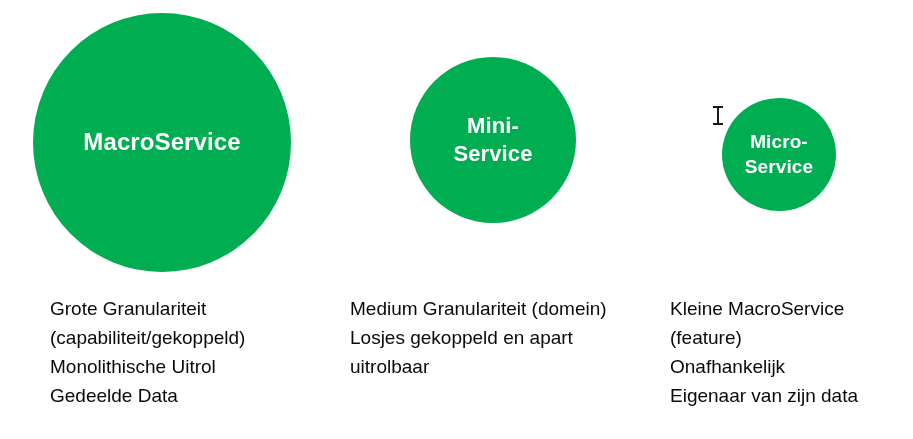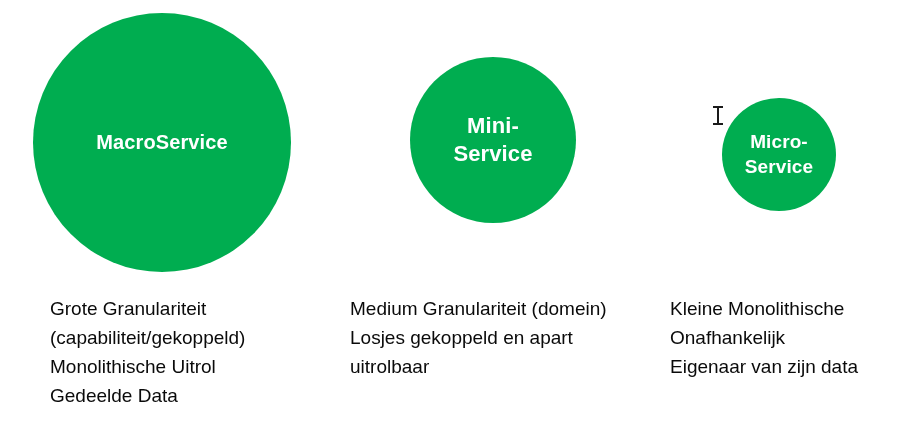--- a/index.html
+++ b/index.html
@@ -41,21 +41,21 @@
     white-space: pre-line;
     user-select: none;
   }
 
   #bubble-macro {
     left: 33px;
     top: 13px;
     width: 258px;
     height: 259px;
   }
-  #bubble-macro .bubble-label { font-size: 20px; }
+  #bubble-macro .bubble-label { font-size: 24px; }
 
   #bubble-mini {
     left: 410px;
     top: 57px;
     width: 166px;
     height: 166px;
   }
   #bubble-mini .bubble-label { font-size: 22px; }
 
   #bubble-micro {
@@ -141,21 +141,22 @@
     <div class="desc-line">Gedeelde Data</div>
   </div>
 
   <div id="desc-mini" class="desc-column">
     <div class="desc-line">Medium Granulariteit (domein)</div>
     <div class="desc-line">Losjes gekoppeld en apart</div>
     <div class="desc-line">uitrolbaar</div>
   </div>
 
   <div id="desc-micro" class="desc-column">
-    <div class="desc-line">Kleine Monolithische</div>
+    <div class="desc-line">Kleine MacroService</div>
+    <div class="desc-line">(feature)</div>
     <div class="desc-line">Onafhankelijk</div>
     <div class="desc-line">Eigenaar van zijn data</div>
   </div>
 
   <div id="text-cursor">
     <div class="ibeam-cap-top"></div>
     <div class="ibeam-stem"></div>
     <div class="ibeam-cap-bottom"></div>
   </div>
 

